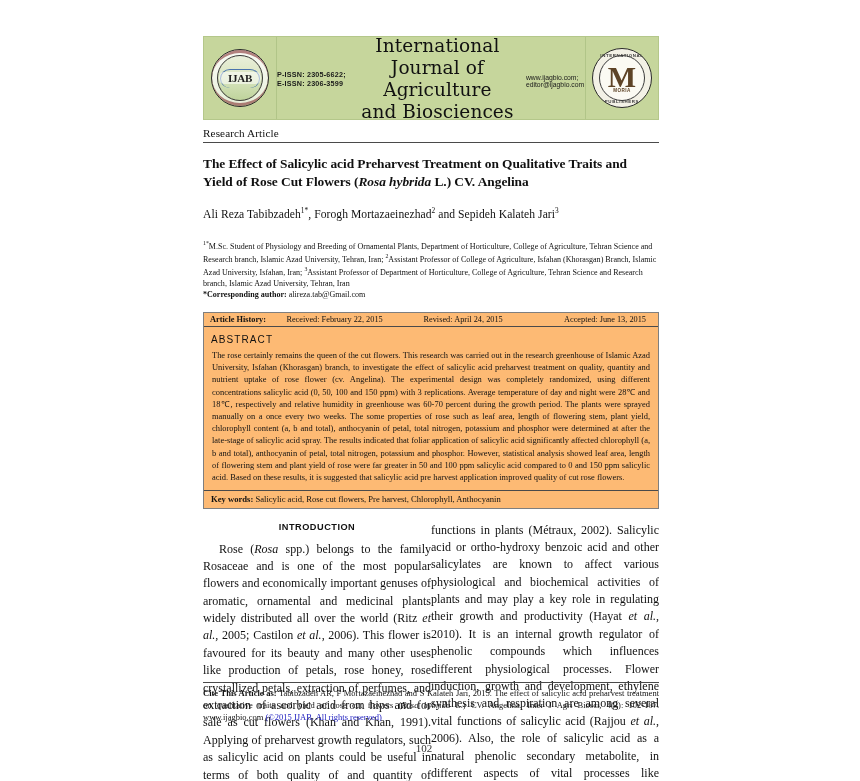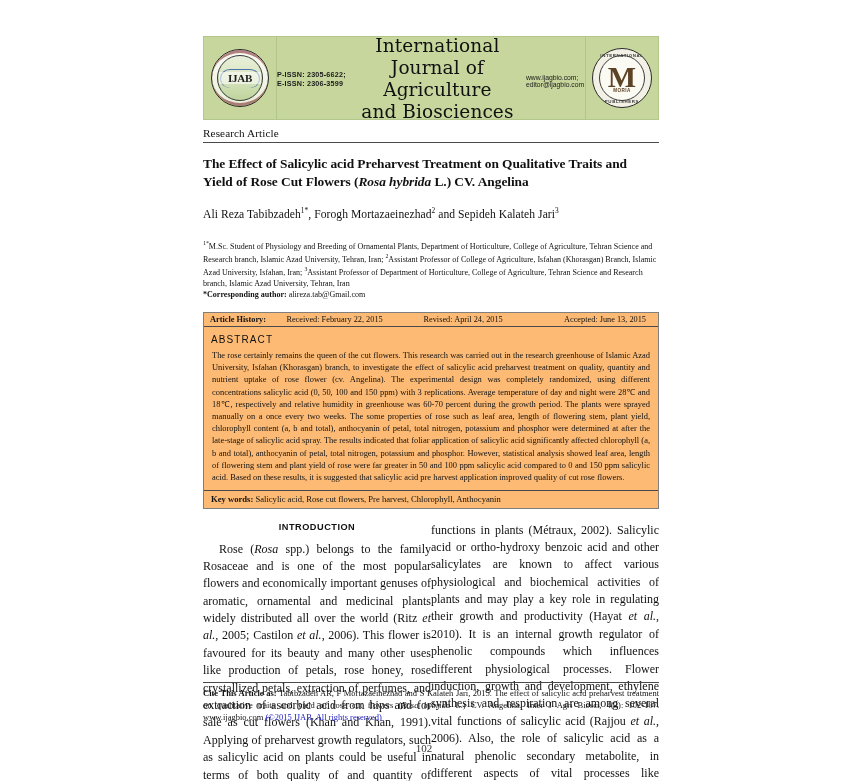--- a/index.html
+++ b/index.html
@@ -107,21 +107,21 @@
   .seal-ijab .seal-core {
     position: relative;
     z-index: 3;
     font-family: "Liberation Serif", serif;
     font-weight: bold;
     font-size: 11px;
     color: #1d1d1d;
     letter-spacing: -0.3px;
     background: rgba(255,255,255,0.55);
     padding: 0 9px;
-    border-radius: 0;
+    border-radius: 5px;
   }
   .seal-ijab .arc-x {
     position: absolute;
     left: 8px; right: 8px; top: 50%;
     height: 18px; margin-top: -9px;
     border: 1.2px solid #2f5fa8;
     border-radius: 50%/100%;
     border-bottom: none;
     z-index: 2;
     opacity: 0.85;

